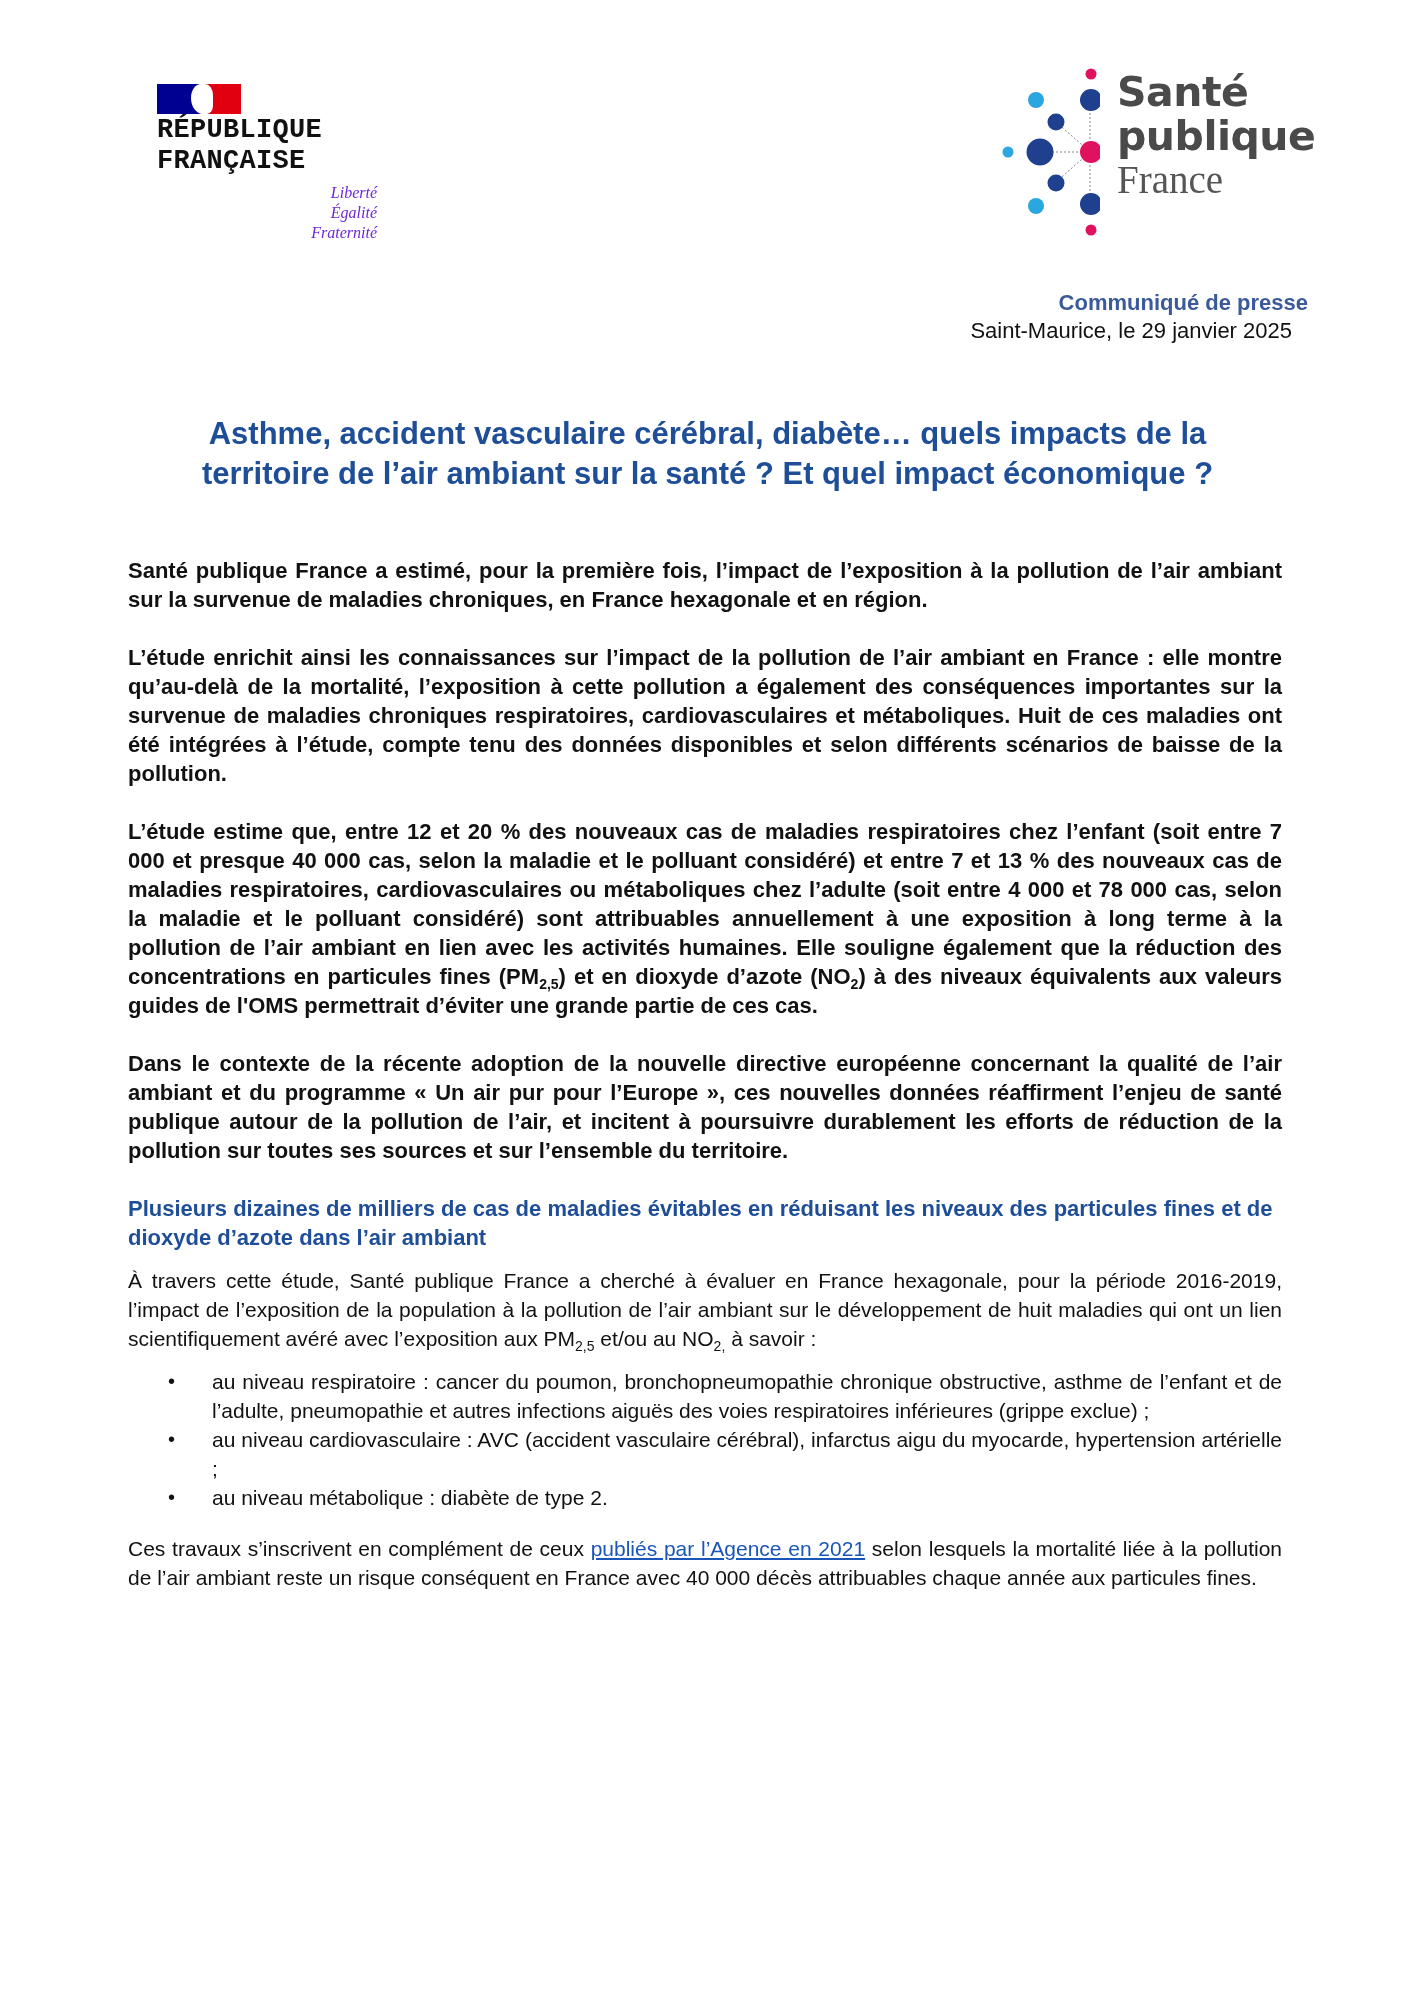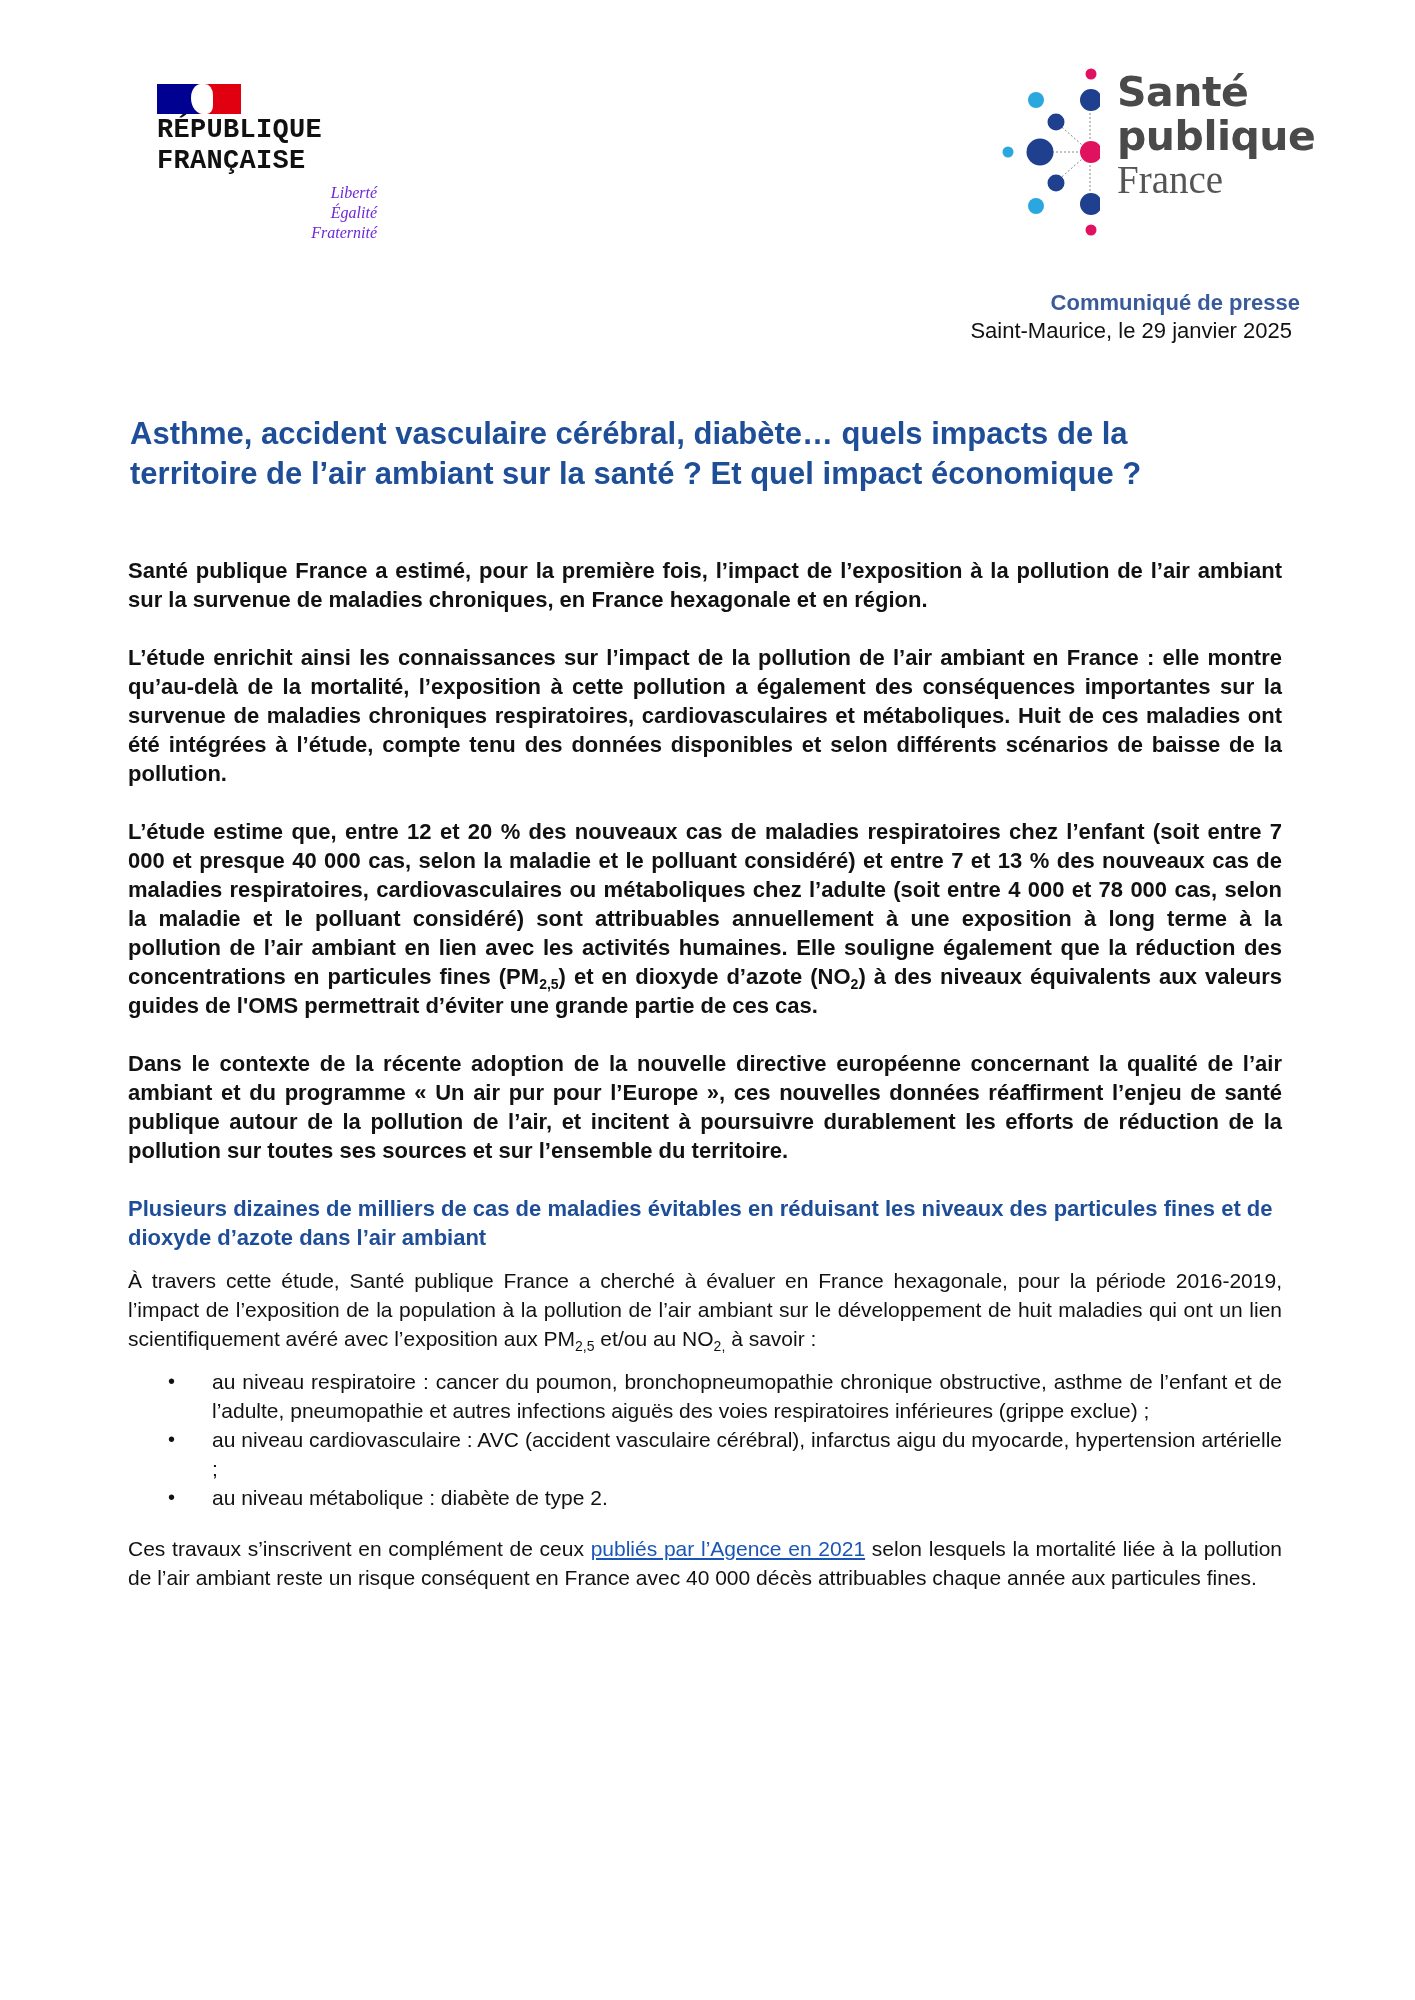--- a/index.html
+++ b/index.html
@@ -16,25 +16,25 @@
     #rf-motto { margin-top: 6px; font-family: "Liberation Serif", serif; font-style: italic; font-size: 16px; line-height: 20px; color: #6d28d9; text-align: right; }
 
     
     #spf-logo { left: 990px; top: 62px; width: 320px; height: 180px; }
     #spf-dots { position: absolute; left: 0; top: 0; width: 110px; height: 180px; }
     #spf-text { position: absolute; left: 127px; top: 8px; font-family: "DejaVu Sans", sans-serif; color: #4a4a4a; }
     #spf-text .l1, #spf-text .l2 { font-weight: bold; font-size: 41px; line-height: 44px; letter-spacing: -0.5px; }
     #spf-text .l3 { font-weight: normal; font-size: 39px; line-height: 44px; color: #555; font-family: Liberation Serif, serif; }
 
     
-    #press-label { right: 115px; top: 290px; font-weight: bold; font-size: 22px; color: #3a5a9a; text-align: right; }
+    #press-label { right: 107px; top: 290px; font-weight: bold; font-size: 22px; color: #3a5a9a; text-align: right; }
     #press-date { right: 123px; top: 318px; font-size: 22px; color: #111; text-align: right; }
 
     
-    #title { left: 130px; width: 1155px; top: 414px; font-weight: bold; font-size: 31px; line-height: 40px; color: #1f4e98; }
+    #title { left: 130px; width: 1155px; top: 414px; text-align: center; font-weight: bold; font-size: 31px; line-height: 40px; color: #1f4e98; }
 
     
     #content { left: 128px; width: 1154px; top: 556px; }
     .p-bold { font-weight: bold; font-size: 22px; line-height: 29px; text-align: justify; margin: 0 0 29px 0; color: #111; }
     .h2 { font-weight: bold; font-size: 22px; line-height: 29px; color: #1f4e98; margin: 0 0 14px 0; }
     .p-reg { font-size: 21px; line-height: 29px; text-align: justify; margin: 0 0 14px 0; color: #111; }
     sub { font-size: 14px; vertical-align: sub; line-height: 0; }
     ul.bullets { list-style: none; margin: 0 0 22px 0; padding: 0; }
     ul.bullets li { position: relative; padding-left: 84px; font-size: 21px; line-height: 29px; text-align: justify; margin-bottom: 0; }
     ul.bullets li .dot { position: absolute; left: 40px; top: 0; font-size: 20px; }

